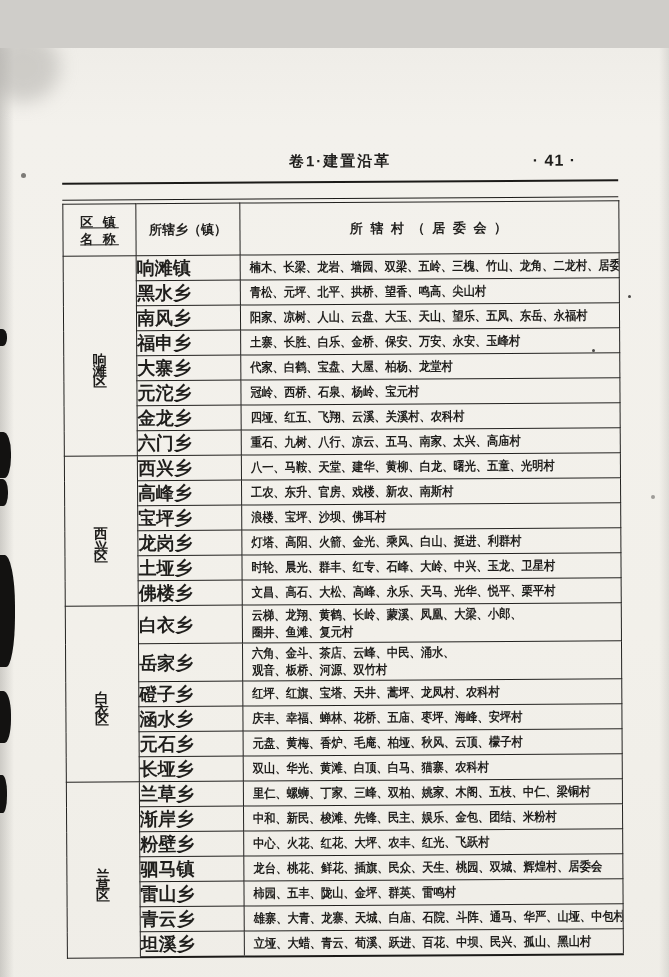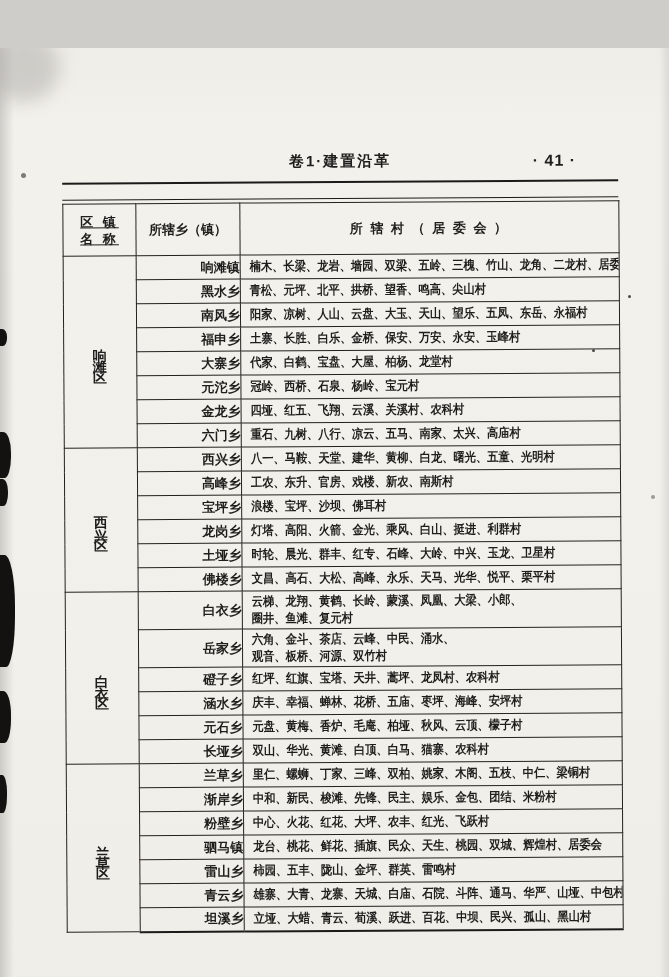--- a/index.html
+++ b/index.html
@@ -34,21 +34,21 @@
 
   th { font-size:13px; text-align:center; vertical-align:middle; }
   .head-c1 div { line-height:17px; letter-spacing:3px;text-decoration:underline; }
   .head-c3 { letter-spacing:2px; }
 
   td.district {
     writing-mode:vertical-lr; text-orientation:upright;
     text-align:center; vertical-align:middle;
     font-size:14px; letter-spacing:11px; padding-top:4px;
   }
-  td.township { text-align:right; vertical-align:middle; font-size:13px; }
+  td.township { text-align:left; vertical-align:middle; font-size:18px; }
   td.villages { vertical-align:middle; padding-left:9px; overflow:hidden; }
   .v-text { font-size:12.5px; line-height:17px; white-space:pre;
     transform:scaleX(0.9); transform-origin:0 50%; }
 
   
   .smudge { position:absolute; background:#131211; filter:blur(.7px);
     border-radius:0 70% 60% 0 / 0 45% 45% 0; }
   .corner-shadow { position:absolute; left:-14px; top:-16px; width:74px; height:70px;
     background:#b3b1ad; border-radius:50%; filter:blur(9px); opacity:.55; }
   .speck { position:absolute; background:#4a4846; border-radius:50%; }

